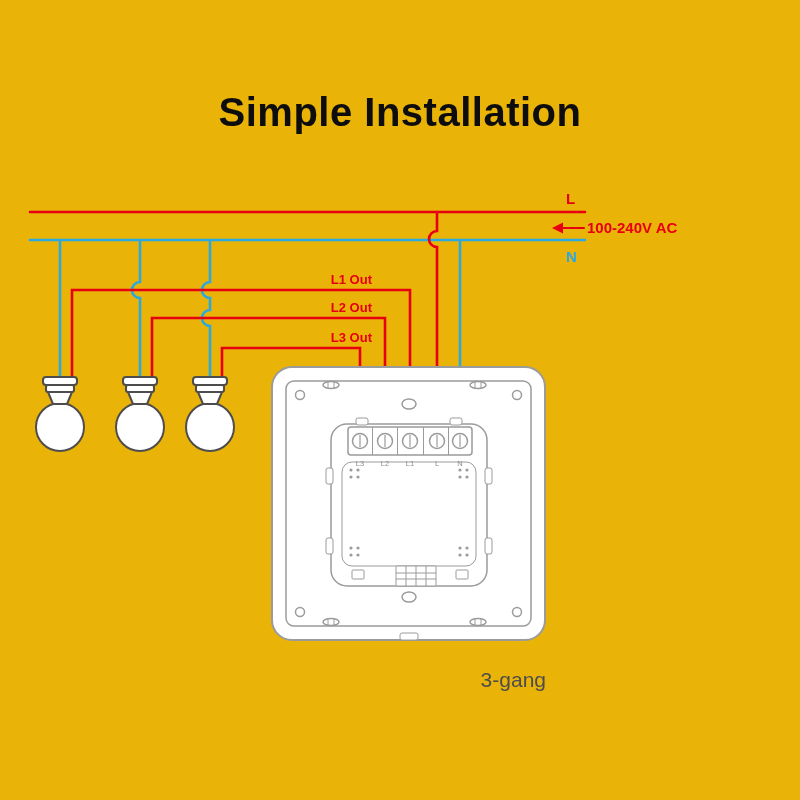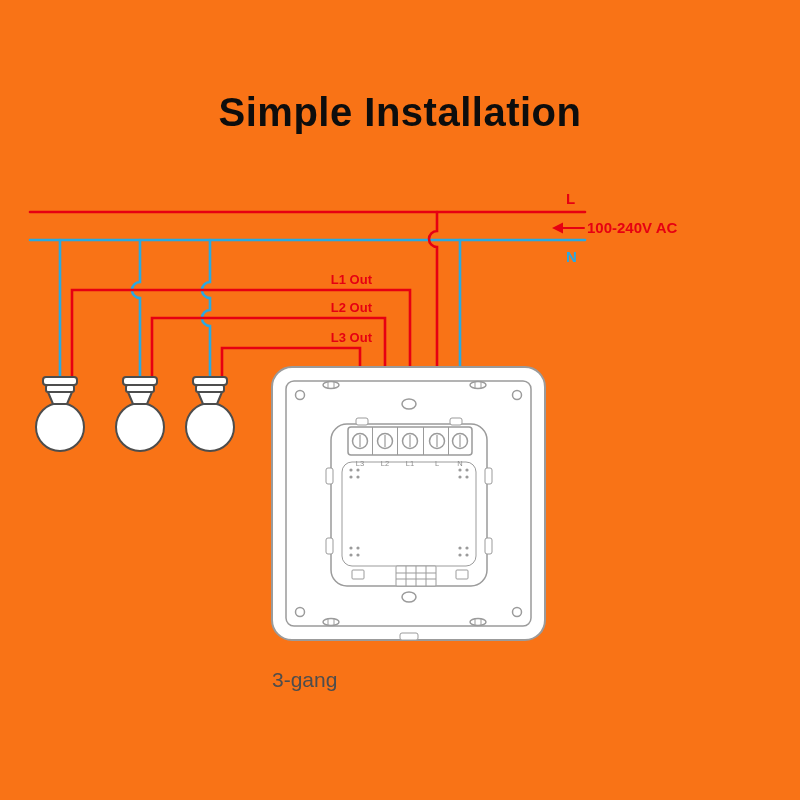--- a/index.html
+++ b/index.html
@@ -1,20 +1,20 @@
 <!DOCTYPE html>
 <html><head>
 <meta charset="utf-8">
 <style>
   html,body{margin:0;padding:0;background:#ffffff;}
-  .canvas{position:relative;width:800px;height:800px;background:#f97316;overflow:hidden;
+  .canvas{position:relative;width:800px;height:800px;background:#eab308;overflow:hidden;
           font-family:"Liberation Sans",sans-serif;}
   .title{position:absolute;top:90px;left:0;width:100%;text-align:center;margin:0;
          font-size:40px;font-weight:700;color:#0d0d0d;letter-spacing:.5px;}
-  .caption{position:absolute;top:668px;left:272px;width:274px;text-align:left;
+  .caption{position:absolute;top:668px;left:272px;width:274px;text-align:right;
            font-size:21px;color:#4d4d4d;}
   svg{position:absolute;left:0;top:0;}
   svg text{font-family:"Liberation Sans",sans-serif;}
 </style>
 </head>
 <body>
 
 <div class="canvas">
 
   <h1 class="title">Simple Installation</h1>

